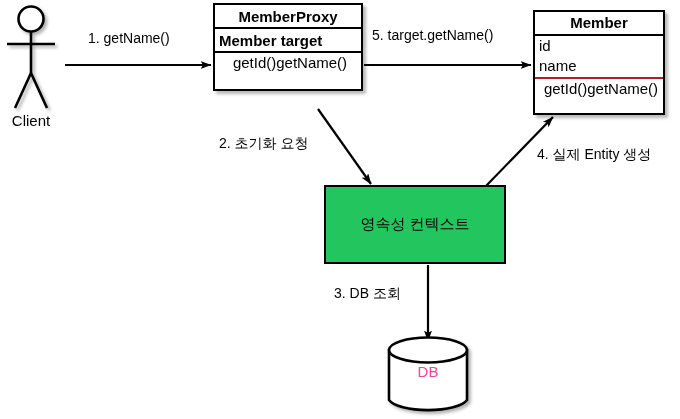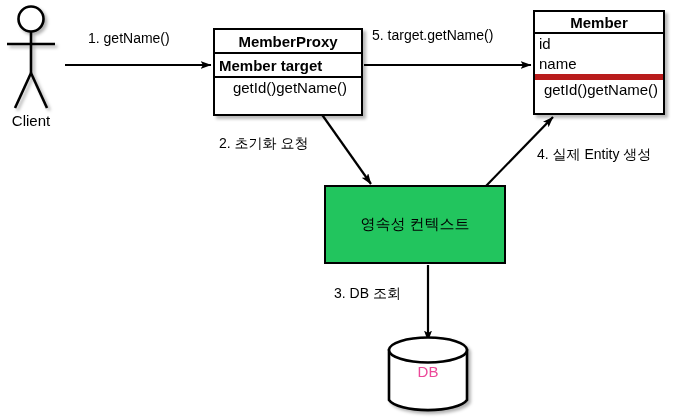--- a/index.html
+++ b/index.html
@@ -62,39 +62,39 @@
   }
   .uml-lines > div {
     font-size: 15px;
     line-height: 19px;
     white-space: nowrap;
   }
 
   
   #member-proxy-box {
     left: 213px;
-    top: 28px;
+    top: 3px;
     width: 150px;
     height: 88px;
   }
   #member-proxy-box .uml-title { height: 24px; }
   #member-proxy-box .uml-attr  { height: 24px; }
   #member-proxy-box .uml-lines { height: 36px; }
 
   
   #member-box {
     left: 533px;
     top: 10px;
     width: 132px;
     height: 105px;
   }
   #member-box .uml-title { height: 24px; }
   #member-box .uml-attrs {
     height: 42px;
-    border-bottom: 6px solid #b91c1c;
+    border-bottom: 2px solid #b91c1c;
     display: flex;
     flex-direction: column;
     justify-content: center;
     padding-left: 4px;
   }
   #member-box .uml-attrs > div {
     font-size: 15px;
     line-height: 20px;
     white-space: nowrap;
   }

